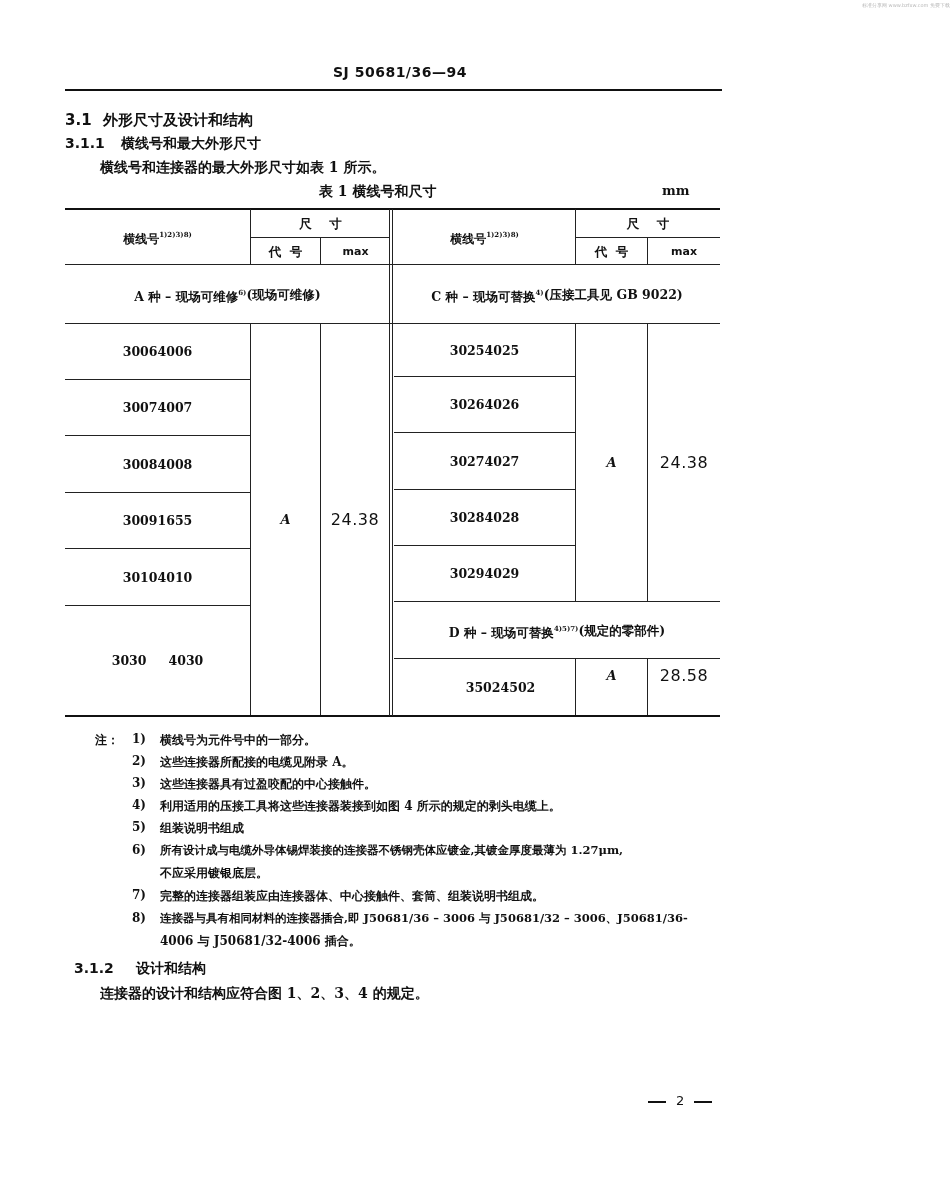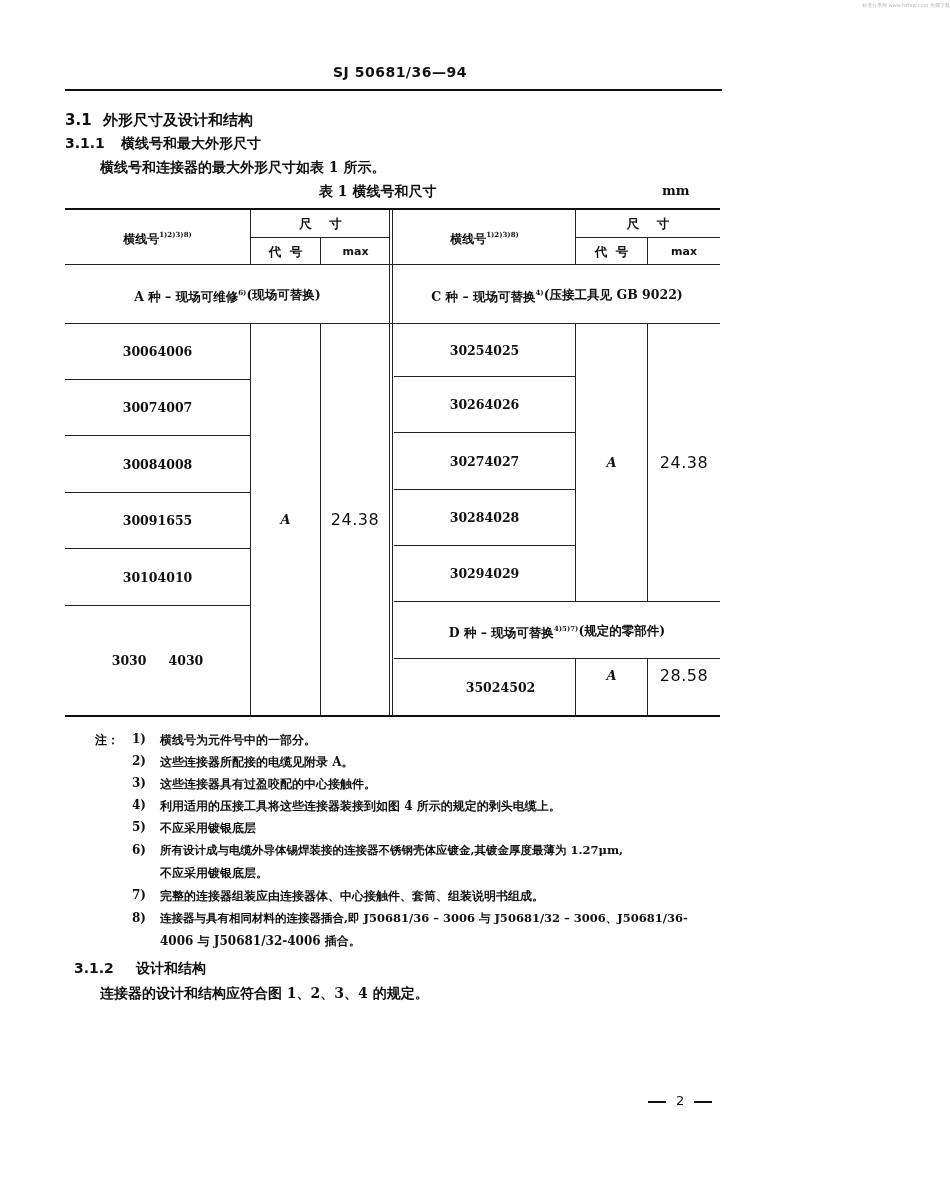--- a/index.html
+++ b/index.html
@@ -104,21 +104,21 @@
   <div class="cell" style="left:394px;top:209px;width:181px;height:55px;font-size:12px;">
     <span><span>横线号</span><sup>1)2)3)8)</sup></span>
   </div>
   <div class="cell" style="left:576px;top:209px;width:144px;height:28px;white-space:pre;">尺    寸</div>
   <div class="cell" style="left:576px;top:238px;width:71px;height:26px;white-space:pre;">代  号</div>
   <div class="cell small" style="left:648px;top:238px;width:72px;height:26px;">max</div>
 
   <div class="cell" style="left:65px;top:265px;width:325px;height:58px;">
     <div class="pair">
       <span><span>A 种 – 现场可维修</span><sup>6)</sup></span>
-      <span>(现场可替换)</span>
+      <span>(现场可维修)</span>
     </div>
   </div>
 
   <div class="cell" style="left:394px;top:265px;width:326px;height:58px;">
     <div class="pair">
       <span><span>C 种 – 现场可替换</span><sup>4)</sup></span>
       <span>(压接工具见 GB 9022)</span>
     </div>
   </div>
 
@@ -231,21 +231,21 @@
   <div class="note-line" style="left:132px;top:754px;">2)</div>
   <div class="note-line" style="left:160px;top:754px;">这些连接器所配接的电缆见附录 A。</div>
 
   <div class="note-line" style="left:132px;top:776px;">3)</div>
   <div class="note-line" style="left:160px;top:776px;">这些连接器具有过盈咬配的中心接触件。</div>
 
   <div class="note-line" style="left:132px;top:798px;">4)</div>
   <div class="note-line" style="left:160px;top:798px;">利用适用的压接工具将这些连接器装接到如图 4 所示的规定的剥头电缆上。</div>
 
   <div class="note-line" style="left:132px;top:820px;">5)</div>
-  <div class="note-line" style="left:160px;top:820px;">不应采用镀银底层</div>
+  <div class="note-line" style="left:160px;top:820px;">组装说明书组成</div>
 
   <div class="note-line" style="left:132px;top:843px;">6)</div>
   <div class="note-line" style="left:160px;top:843px;font-size:11.5px;">所有设计成与电缆外导体锡焊装接的连接器不锈钢壳体应镀金,其镀金厚度最薄为 1.27μm,</div>
   <div class="note-line" style="left:160px;top:865px;">不应采用镀银底层。</div>
 
   <div class="note-line" style="left:132px;top:888px;">7)</div>
   <div class="note-line" style="left:160px;top:888px;">完整的连接器组装应由连接器体、中心接触件、套筒、组装说明书组成。</div>
 
   <div class="note-line" style="left:132px;top:911px;">8)</div>
   <div class="note-line" style="left:160px;top:911px;font-size:11.5px;">连接器与具有相同材料的连接器插合,即 J50681/36 – 3006 与 J50681/32 – 3006、J50681/36-</div>

